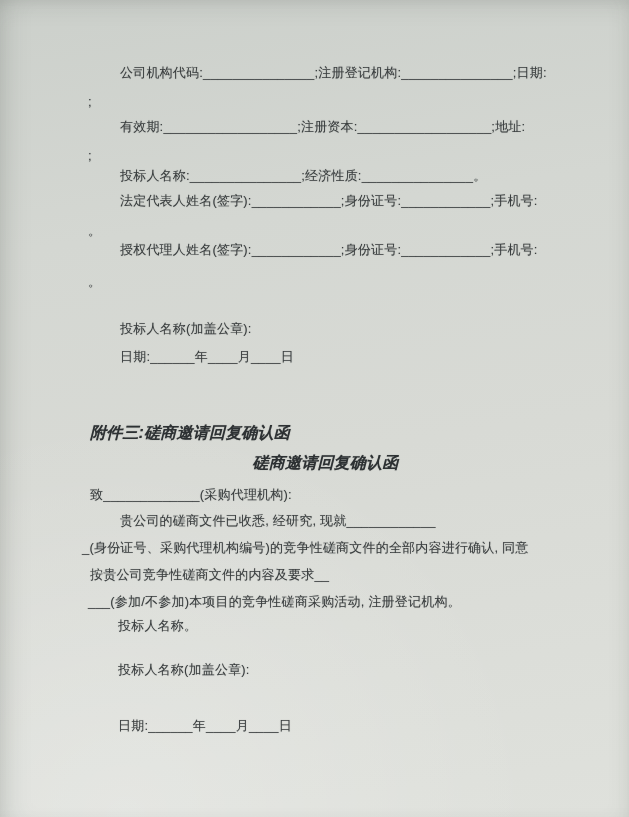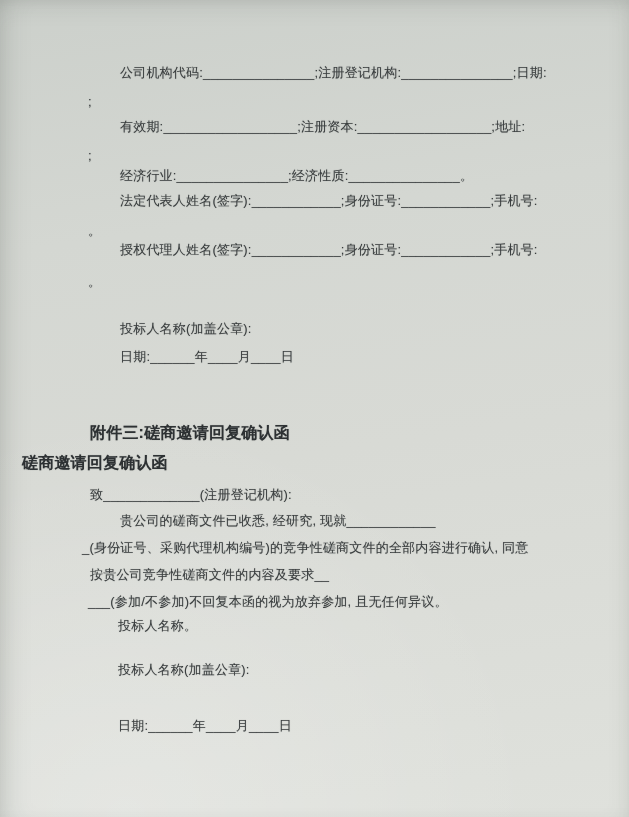--- a/index.html
+++ b/index.html
@@ -26,51 +26,51 @@
     line-height: 17px;
     color: #3a3e3f;
     letter-spacing: 0.2px;
     text-shadow: 0 0 1px rgba(58,62,63,0.35);
   }
   .bold {
     font-weight: 700;
     color: #2d3133;
     text-shadow: 0 0 1px rgba(45,49,51,0.4);
   }
-  .heading { font-size: 16px; }
+  .heading { font-size: 16px; font-style: italic; }
   .center {
     left: 0; right: 0;
-    text-align: left;
+    text-align: center;
     padding-left: 22px;
   }
 </style>
 </head>
 <body>
 
 <div class="paper">
 
   <div class="ln" style="top:64px;  left:120px;">公司机构代码:_______________;注册登记机构:_______________;日期:</div>
   <div class="ln" style="top:93px;  left:88px;">;</div>
   <div class="ln" style="top:118px; left:120px;">有效期:__________________;注册资本:__________________;地址:</div>
   <div class="ln" style="top:147px; left:88px;">;</div>
-  <div class="ln" style="top:167px; left:120px;">经济行业:_______________;经济性质:_______________。</div>
+  <div class="ln" style="top:167px; left:120px;">投标人名称:_______________;经济性质:_______________。</div>
   <div class="ln" style="top:192px; left:120px;">法定代表人姓名(签字):____________;身份证号:____________;手机号:</div>
   <div class="ln" style="top:222px; left:88px;">。</div>
   <div class="ln" style="top:241px; left:120px;">授权代理人姓名(签字):____________;身份证号:____________;手机号:</div>
   <div class="ln" style="top:273px; left:88px;">。</div>
   <div class="ln" style="top:320px; left:120px;">投标人名称(加盖公章):</div>
   <div class="ln" style="top:348px; left:120px;">日期:______年____月____日</div>
 
   <div class="ln bold heading" style="top:424px; left:90px;">附件三:磋商邀请回复确认函</div>
   <div class="ln bold heading center" style="top:454px;">磋商邀请回复确认函</div>
 
-  <div class="ln" style="top:486px; left:90px;">致_____________(注册登记机构):</div>
+  <div class="ln" style="top:486px; left:90px;">致_____________(采购代理机构):</div>
   <div class="ln" style="top:512px; left:120px;">贵公司的磋商文件已收悉, 经研究, 现就____________</div>
   <div class="ln" style="top:539px; left:82px;">_(身份证号、采购代理机构编号)的竞争性磋商文件的全部内容进行确认, 同意</div>
   <div class="ln" style="top:566px; left:90px;">按贵公司竞争性磋商文件的内容及要求__</div>
-  <div class="ln" style="top:593px; left:88px;">___(参加/不参加)不回复本函的视为放弃参加, 且无任何异议。</div>
+  <div class="ln" style="top:593px; left:88px;">___(参加/不参加)本项目的竞争性磋商采购活动, 注册登记机构。</div>
   <div class="ln" style="top:617px; left:118px;">投标人名称。</div>
 
   <div class="ln" style="top:661px; left:118px;">投标人名称(加盖公章):</div>
   <div class="ln" style="top:717px; left:118px;">日期:______年____月____日</div>
 
 
 </div>
 
 </body></html>

